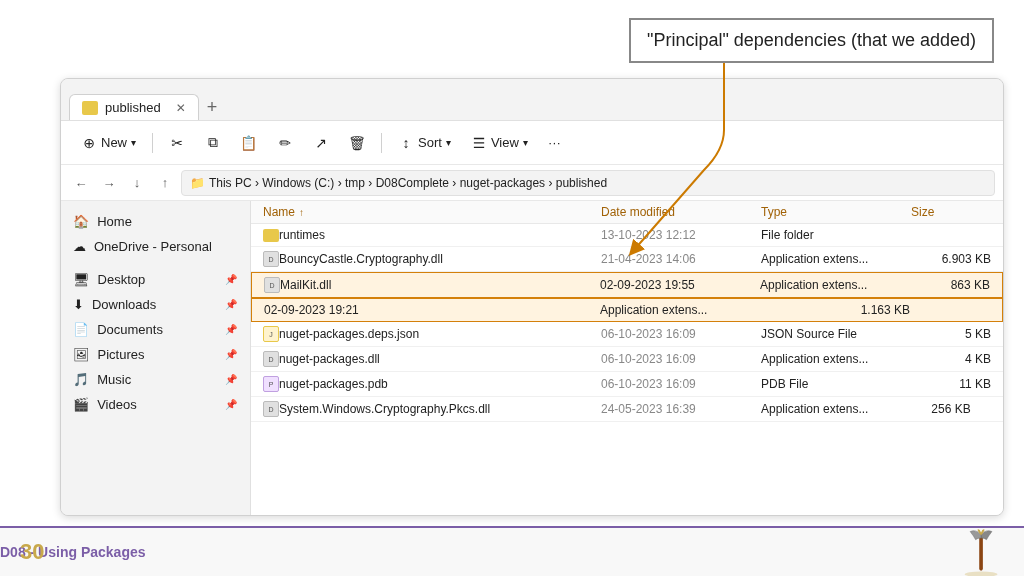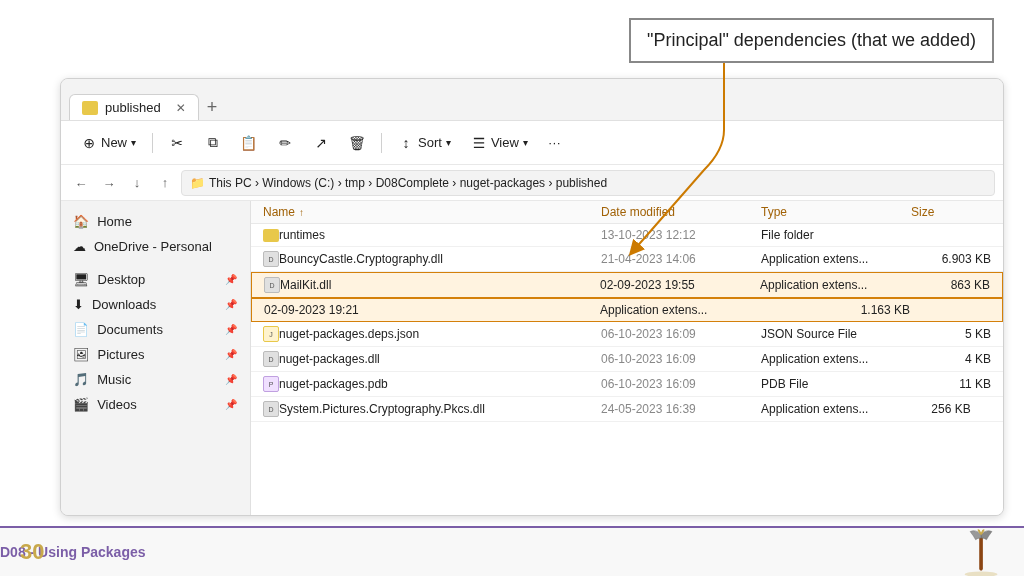--- a/index.html
+++ b/index.html
@@ -519,21 +519,21 @@
       <div class="file-icon-pdb">P</div>
       <span>nuget-packages.pdb</span>
     </div>
     <div class="dim">06-10-2023 16:09</div>
     <div>PDB File</div>
     <div style="text-align:right">11 KB</div>
   </div>
             <div class="file-row">
     <div class="file-name">
       <div class="file-icon-dll">D</div>
-      <span>System.Pictures.Cryptography.Pkcs.dll</span>
+      <span>System.Windows.Cryptography.Pkcs.dll</span>
     </div>
     <div class="dim">24-05-2023 16:39</div>
     <div>Application extens...</div>
     <div style="text-align:center">256 KB</div>
   </div>
           </div>
       </div>
     </div>
 
   </div>

